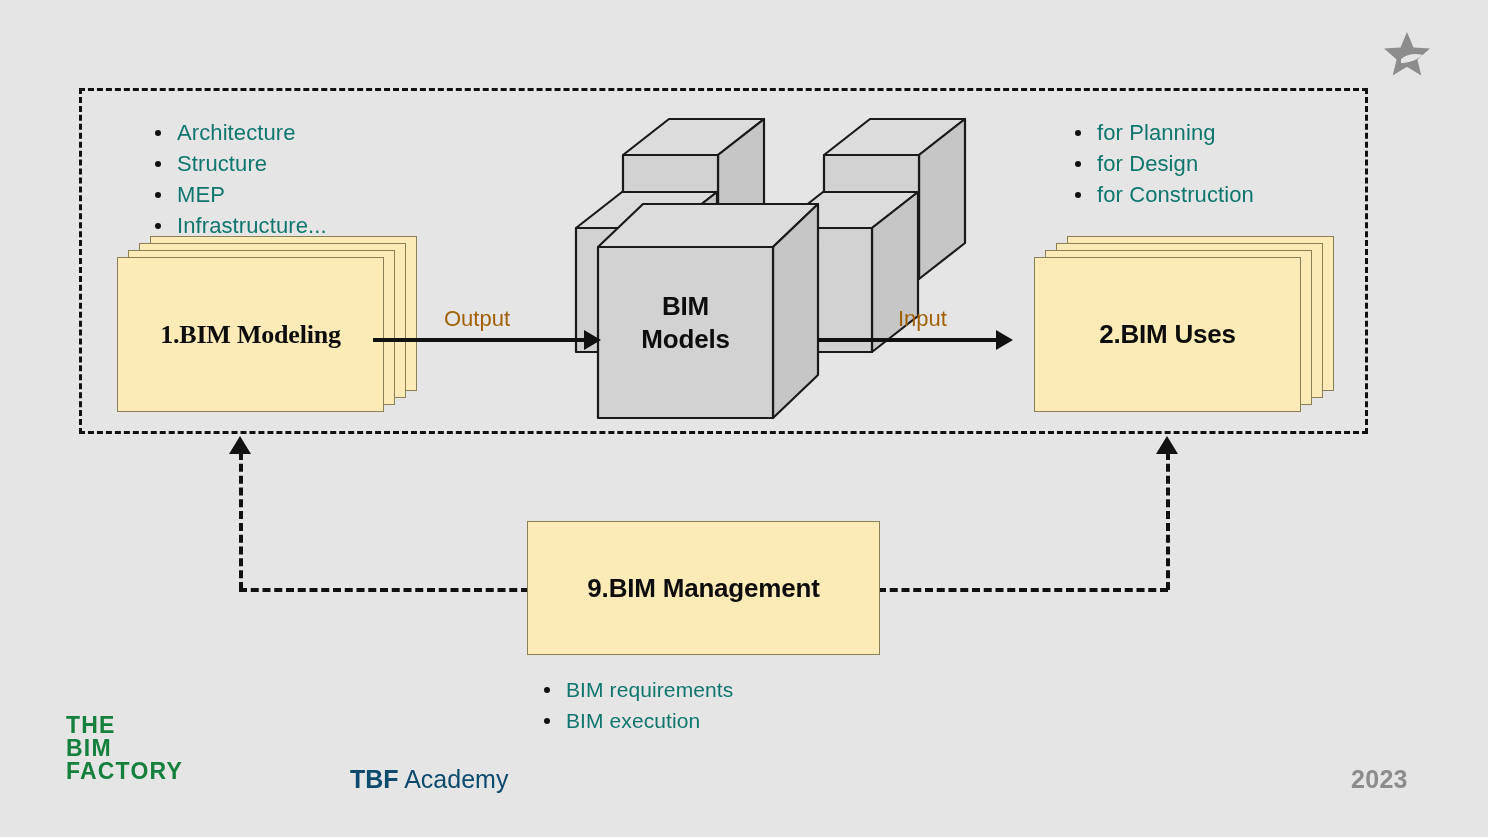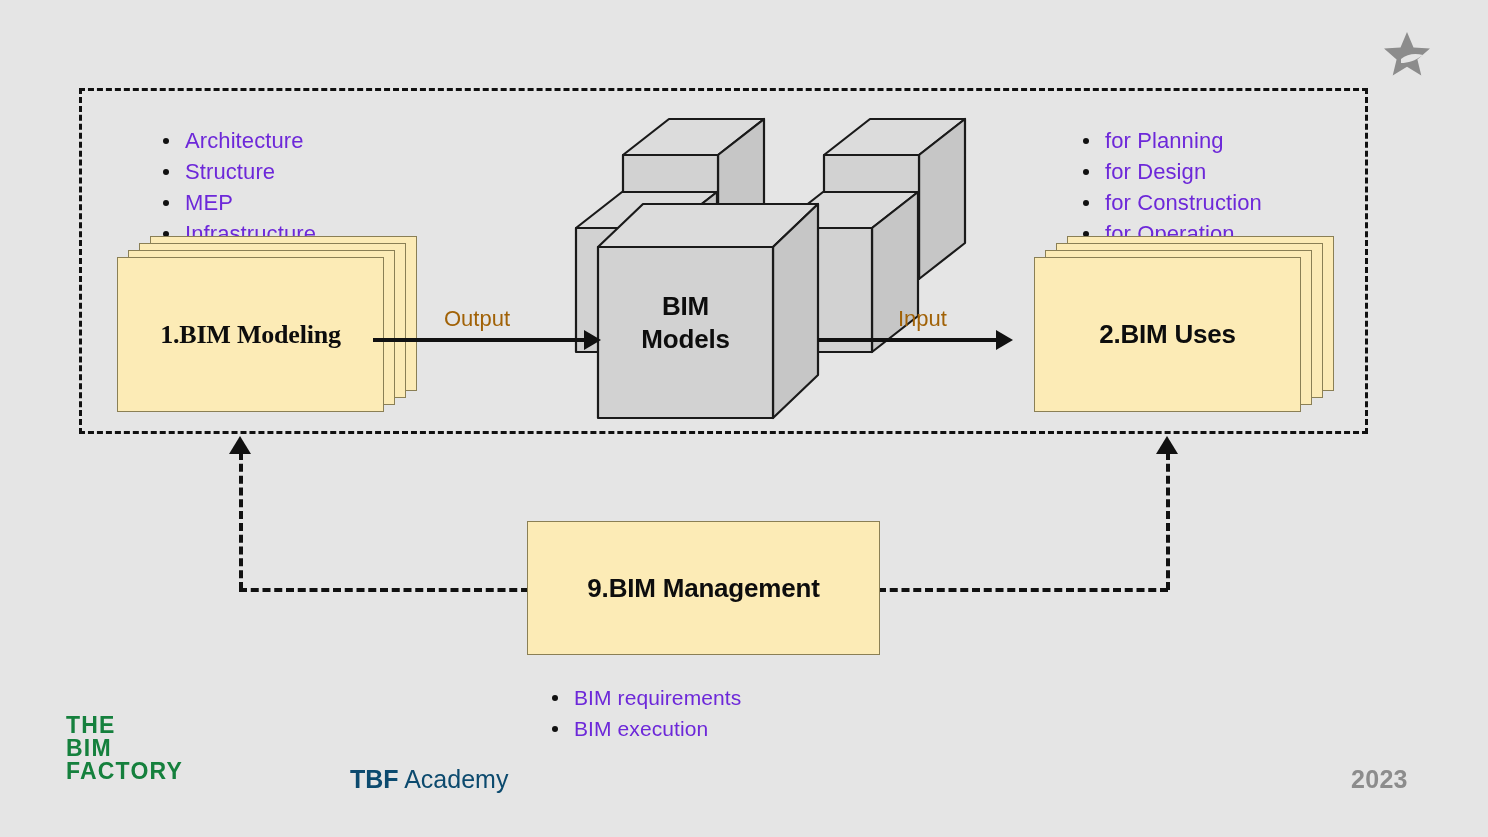--- a/index.html
+++ b/index.html
@@ -35,25 +35,25 @@
     width: 1289px;
     height: 346px;
     border: 3px dashed #111111;
     box-sizing: border-box;
   }
 
   
   .bullet-list {
     position: absolute;
     list-style: none;
-    margin: 12px;
+    margin: 4px;
     padding: 0;
     font-size: 22px;
     line-height: 31px;
-    color: #6d28d9;
+    color: #0f766e;
     letter-spacing: 0.1px;
   }
   .bullet-list li {
     position: relative;
     padding-left: 25px;
     white-space: nowrap;
   }
   .bullet-list li::before {
     content: "";
     position: absolute;
@@ -226,21 +226,20 @@
     <li>Architecture</li>
     <li>Structure</li>
     <li>MEP</li>
     <li>Infrastructure...</li>
   </ul>
 
   <ul class="bullet-list" id="list-uses">
     <li>for Planning</li>
     <li>for Design</li>
     <li>for Construction</li>
-    <li>for Operation</li>
   </ul>
 
   <div class="card-stack" id="stack-modeling">
     <div class="sheet" style="left:33px; top:0px;  width:267px; height:155px;"></div>
     <div class="sheet" style="left:22px; top:7px;  width:267px; height:155px;"></div>
     <div class="sheet" style="left:11px; top:14px; width:267px; height:155px;"></div>
     <div class="sheet front" style="left:0px; top:21px; width:267px; height:155px;">
       <span class="card-title">1.BIM Modeling</span>
     </div>
   </div>

